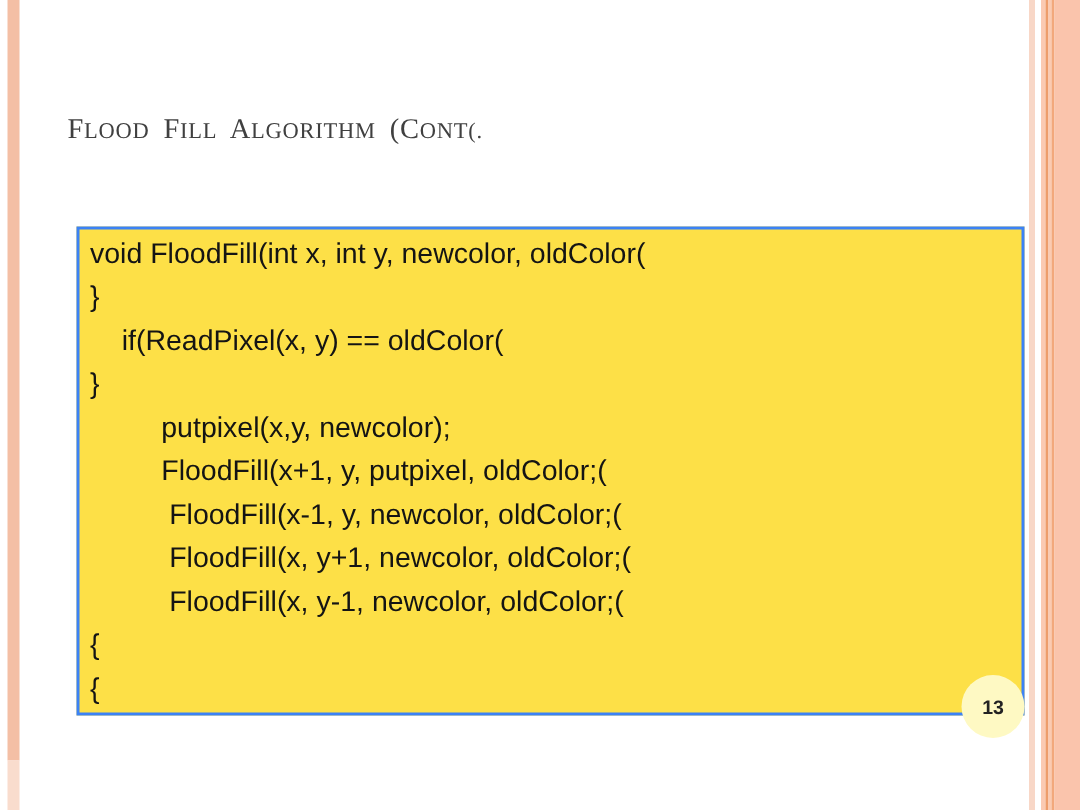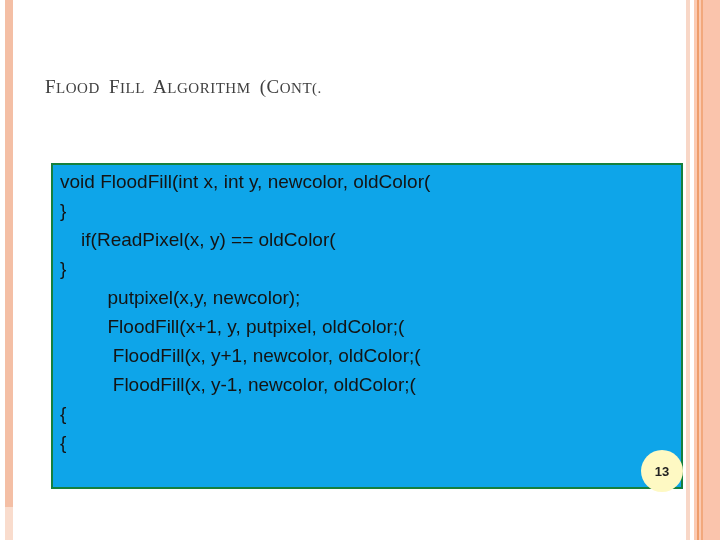--- a/index.html
+++ b/index.html
@@ -40,24 +40,24 @@
     color: #404040;
     letter-spacing: 0.5px;
     word-spacing: 4px;
     white-space: nowrap;
   }
   .title .cap { font-size: 19px; }
   .title .sc  { font-size: 15px; }
 
   
   .code-box {
-    position: absolute; left: 51px; top: 163px;
+    position: absolute; left: 51px; top: 151px;
     width: 628px; height: 322px;
-    border: 2px solid #15803d;
-    background: #0ea5e9;
+    border: 2px solid #3b82f6;
+    background: #fde047;
     box-sizing: content-box;
   }
   .code-content { padding: 2px 0 0 7px; }
   .code-line {
     white-space: pre;
     font-family: "Liberation Sans", "DejaVu Sans", sans-serif;
     font-size: 19px;
     line-height: 29px;
     color: #141414;
   }
@@ -90,20 +90,21 @@
 <div class="title"><span class="cap">F</span><span class="sc">LOOD</span><span class="cap"> F</span><span class="sc">ILL</span><span class="cap"> A</span><span class="sc">LGORITHM</span><span class="cap"> (C</span><span class="sc">ONT(.</span></div>
 
 <div class="code-box">
   <div class="code-content">
       <div class="code-line">void FloodFill(int x, int y, newcolor, oldColor(</div>
       <div class="code-line">}</div>
       <div class="code-line">    if(ReadPixel(x, y) == oldColor(</div>
       <div class="code-line">}</div>
       <div class="code-line">         putpixel(x,y, newcolor);</div>
       <div class="code-line">         FloodFill(x+1, y, putpixel, oldColor;(</div>
+      <div class="code-line">          FloodFill(x-1, y, newcolor, oldColor;(</div>
       <div class="code-line">          FloodFill(x, y+1, newcolor, oldColor;(</div>
       <div class="code-line">          FloodFill(x, y-1, newcolor, oldColor;(</div>
       <div class="code-line">{</div>
       <div class="code-line">{</div>
     </div>
 </div>
 
 <div class="page-badge">
   <span>13</span>
 </div>

